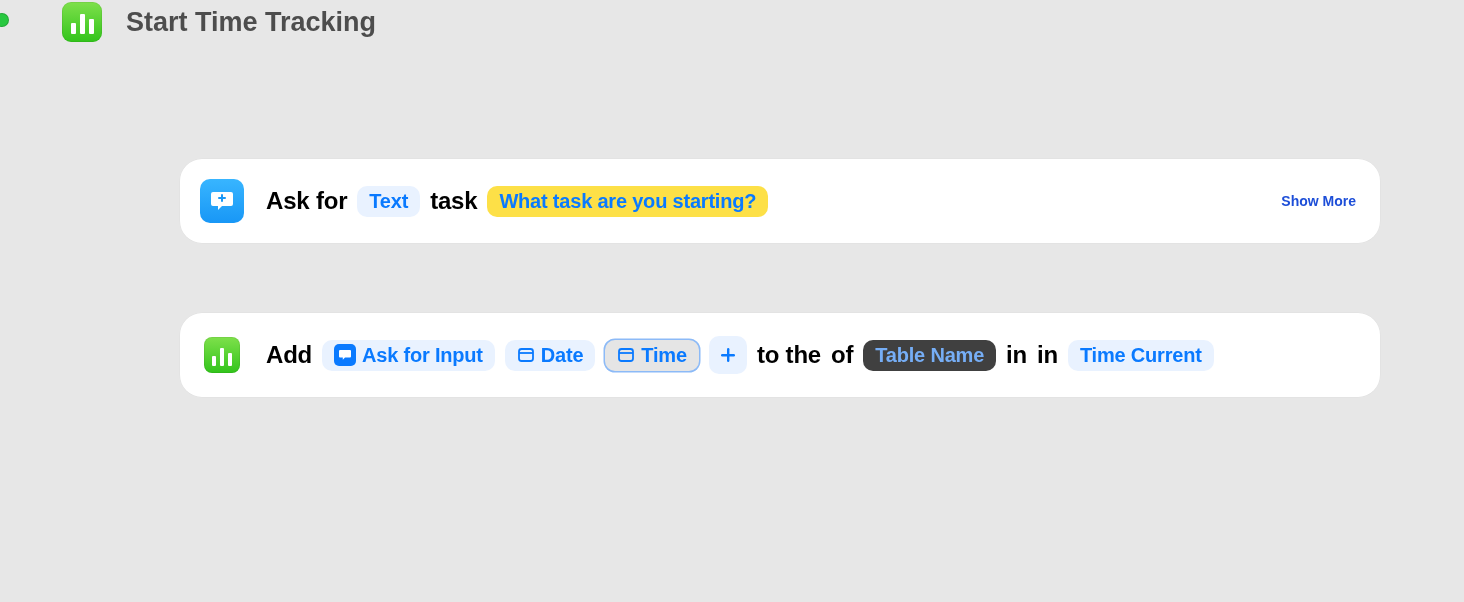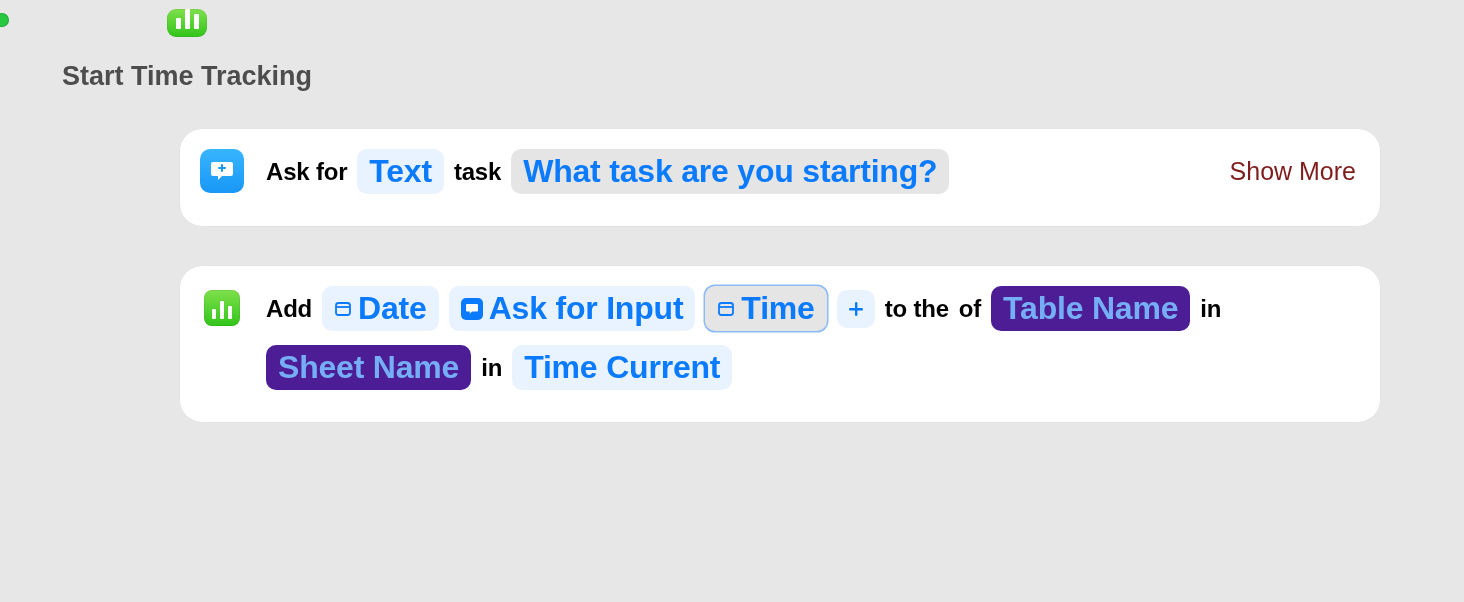--- a/index.html
+++ b/index.html
@@ -20,26 +20,25 @@
     height: 14px;
     border-radius: 50%;
     background: #28c840;
     border: 0.5px solid rgba(0,0,0,0.15);
   }
 
   
   .header {
     position: absolute;
     left: 62px;
-    top: 9px;
+    top: 0;
     display: flex;
     align-items: center;
     gap: 24px;
     height: 44px;
-    flex-direction: column;
   }
   .header-title {
     font-size: 27px;
     font-weight: 700;
     color: #4d4d4d;
   }
 
   
   .app-icon {
     width: 40px;
@@ -76,25 +75,26 @@
     left: 180px;
     top: 129px;
     width: 1200px;
     display: flex;
     flex-direction: column;
     gap: 40px;
   }
   .card {
     background: #fff;
     border-radius: 22px;
-    padding: 20px 24px 32px 20px;
+    padding: 20px 24px 20px 20px;
     display: flex;
     align-items: flex-start;
     gap: 22px;
     box-shadow: 0 0 0 0.5px rgba(0,0,0,0.03);
+    margin-top: 30px;
   }
   .card-icon {
     flex: 0 0 auto;
     width: 44px;
     height: 44px;
     border-radius: 10px;
     display: flex;
     align-items: center;
     justify-content: center;
   }
@@ -112,49 +112,49 @@
     font-size: 24px;
     font-weight: 700;
     color: #000;
     letter-spacing: -0.2px;
   }
 
   .pill {
     display: inline-flex;
     align-items: center;
     gap: 6px;
-    font-size: 32px;
+    font-size: 20px;
     font-weight: 700;
     color: #0a7aff;
     background: #e9f2ff;
     border-radius: 10px;
     padding: 4px 12px;
     letter-spacing: -0.2px;
     white-space: nowrap;
   }
-  .pill.strong { background: #e5e5e5; }
+  .pill.strong { background: #fde047; }
   .pill.selected { background: #e5e5e5; box-shadow: 0 0 0 1.5px #8cbaf7; }
-  .pill.pale { color: #76aef6; background: #4c1d95; }
+  .pill.pale { color: #76aef6; background: #404040; }
   .pill.plus { width:38px; height:38px; justify-content:center; padding:0; }
 
   .mini-icon {
     width: 22px;
     height: 22px;
     border-radius: 5px;
     display: inline-flex;
     align-items: center;
     justify-content: center;
     flex: 0 0 auto;
   }
   .mini-icon.blue { background: #0a7aff; }
 
   .show-more {
-    font-size: 25px;
-    font-weight: 400;
-    color: #7f1d1d;
+    font-size: 14px;
+    font-weight: 700;
+    color: #1d4ed8;
     margin-left: auto;
     align-self: center;
     cursor: pointer;
   }
 
   
   .bubble-icon {
     width: 44px;
     height: 44px;
     border-radius: 10px;
@@ -214,54 +214,53 @@
       <div class="app-icon sm">
         <div class="bar b1"></div>
           <div class="bar b2"></div>
           <div class="bar b3"></div>
       </div>
     </div>
     <div class="card-content">
       <span class="txt">Add</span>
 
       <span class="pill">
-        <svg width="18" height="18" viewBox="0 0 18 18">
-          <rect x="2" y="3" width="14" height="12" rx="2.5" fill="none" stroke="#0a7aff" stroke-width="1.8"></rect>
-          <line x1="2" y1="7" x2="16" y2="7" stroke="#0a7aff" stroke-width="1.8"></line>
-        </svg>
-        <span>Date</span>
-      </span>
-
-      <span class="pill">
         <span class="mini-icon blue">
           <svg width="14" height="14" viewBox="0 0 14 14">
             <path d="M2 2 h10 a1 1 0 0 1 1 1 v5.5 a1 1 0 0 1 -1 1 h-5 l-2.2 2.2 v-2.2 h-2.8 a1 1 0 0 1 -1 -1 v-5.5 a1 1 0 0 1 1 -1 z" fill="#fff"></path>
           </svg>
         </span>
         <span>Ask for Input</span>
       </span>
 
+      <span class="pill">
+        <svg width="18" height="18" viewBox="0 0 18 18">
+          <rect x="2" y="3" width="14" height="12" rx="2.5" fill="none" stroke="#0a7aff" stroke-width="1.8"></rect>
+          <line x1="2" y1="7" x2="16" y2="7" stroke="#0a7aff" stroke-width="1.8"></line>
+        </svg>
+        <span>Date</span>
+      </span>
+
       <span class="pill selected">
         <svg width="18" height="18" viewBox="0 0 18 18">
           <rect x="2" y="3" width="14" height="12" rx="2.5" fill="none" stroke="#0a7aff" stroke-width="1.8"></rect>
           <line x1="2" y1="7" x2="16" y2="7" stroke="#0a7aff" stroke-width="1.8"></line>
         </svg>
         <span>Time</span>
       </span>
 
       <span class="pill plus">
         <svg width="20" height="20" viewBox="0 0 20 20">
           <rect x="9" y="3" width="2.4" height="14" rx="1.2" fill="#0a7aff"></rect>
           <rect x="3" y="9" width="14" height="2.4" rx="1.2" fill="#0a7aff"></rect>
         </svg>
       </span>
 
       <span class="txt">to the</span>
       <span class="txt">of</span>
       <span class="pill pale">Table Name</span>
       <span class="txt">in</span>
-      <span class="pill pale">Sheet Name</span>
       <span class="txt">in</span>
       <span class="pill">Time Current</span>
     </div>
   </div>
 
 </div>
 
 </body></html>

